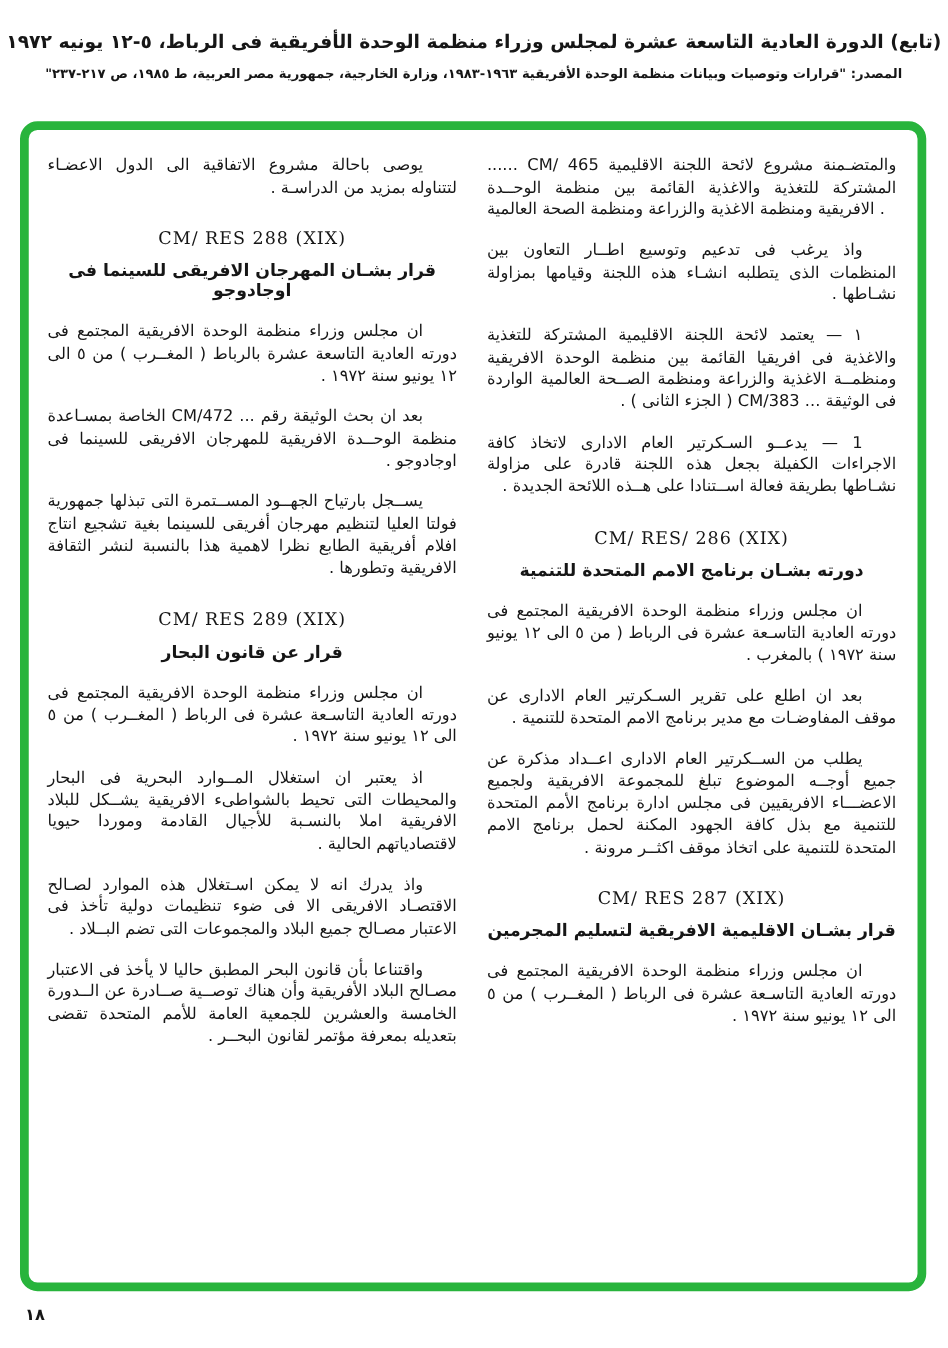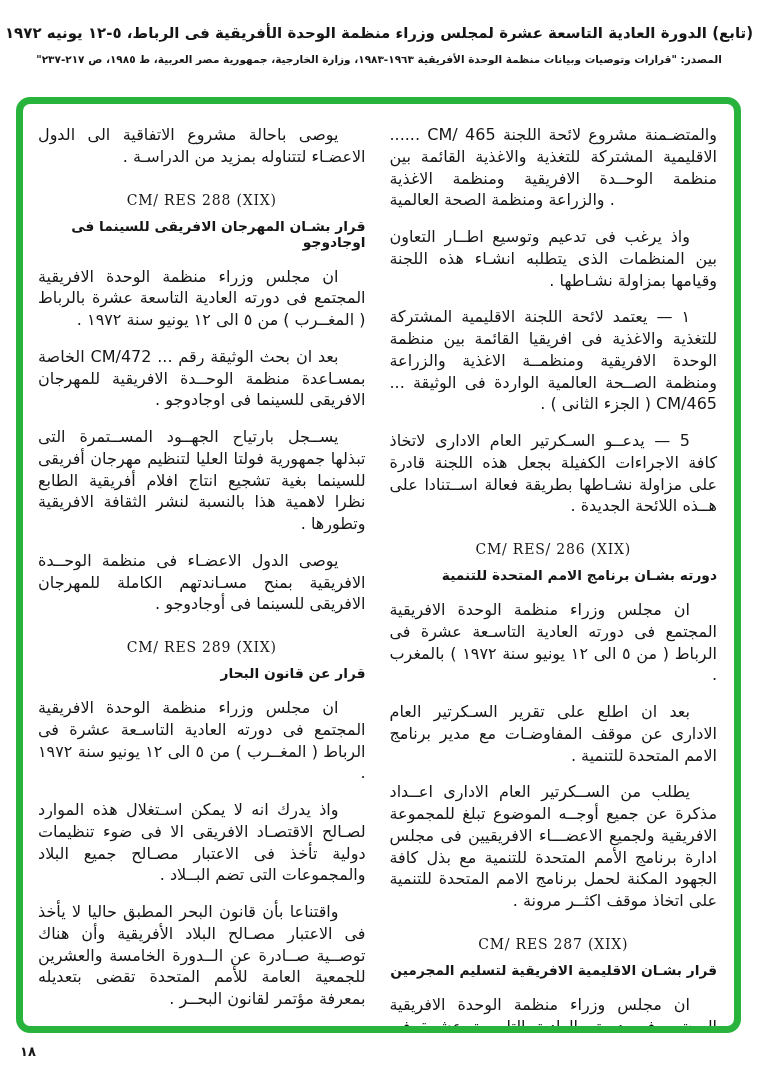--- a/index.html
+++ b/index.html
@@ -20,31 +20,31 @@
     position:absolute;left:16px;top:97px;width:725px;height:936px;
     box-sizing:border-box;border:7px solid #28b43c;border-radius:14px;
     padding:20px 17px 10px 15px;background:#ffffff;overflow:hidden;
   }
   .cols{direction:rtl;display:flex;gap:24px;height:100%;}
   .col{flex:1 1 0;min-width:0;}
 
   
   .para{
     direction:rtl;unicode-bidi:plaintext;
-    font-size:16px;line-height:1.36;text-align:justify;
+    font-size:13px;line-height:1.36;text-align:justify;
     text-indent:27px;margin:0 0 15px 0;
   }
   .para.noindent{text-indent:0;}
   .ref{
     direction:ltr;text-align:center;
     font-family:"DejaVu Serif",serif;font-size:14px;letter-spacing:.8px;
     margin:24px 0 10px 0;
   }
   .res-title{
-    direction:rtl;text-align:right;
+    direction:rtl;text-align:center;
     font-size:13.8px;font-weight:bold;margin:10px 0 16px 0;
   }
 
   
   .ftr{position:absolute;left:0;bottom:18px;width:100%;padding-left:20px;}
   .page-num{font-size:13px;font-weight:bold;}
 </style>
 </head>
 <body>
 
@@ -53,42 +53,42 @@
   <header class="hdr">
     <div class="hdr-line1" dir="rtl">(تابع) الدورة العادية التاسعة عشرة لمجلس وزراء منظمة الوحدة الأفريقية فى الرباط، ٥-١٢ يونيه ١٩٧٢</div>
     <div class="hdr-line2" dir="rtl">المصدر: "قرارات وتوصيات وبيانات منظمة الوحدة الأفريقية ١٩٦٣-١٩٨٣، وزارة الخارجية، جمهورية مصر العربية، ط ١٩٨٥، ص ٢١٧-٢٣٧"</div>
   </header>
 
   <div class="frame">
     <div class="cols">
       <section class="col">
           <p class="para noindent" dir="rtl">...... CM/ 465 والمتضـمنة مشروع لائحة اللجنة الاقليمية المشتركة للتغذية والاغذية القائمة بين منظمة الوحــدة الافريقية ومنظمة الاغذية والزراعة ومنظمة الصحة العالمية .</p>
           <p class="para" dir="rtl">واذ يرغب فى تدعيم وتوسيع اطــار التعاون بين المنظمات الذى يتطلبه انشـاء هذه اللجنة وقيامها بمزاولة نشـاطها .</p>
-          <p class="para" dir="rtl">١ — يعتمد لائحة اللجنة الاقليمية المشتركة للتغذية والاغذية فى افريقيا القائمة بين منظمة الوحدة الافريقية ومنظمــة الاغذية والزراعة ومنظمة الصــحة العالمية الواردة فى الوثيقة ... CM/465 ( الجزء الثانى ) .</p>
-          <p class="para" dir="rtl">5 — يدعــو السـكرتير العام الادارى لاتخاذ كافة الاجراءات الكفيلة بجعل هذه اللجنة قادرة على مزاولة نشـاطها بطريقة فعالة اســتنادا على هــذه اللائحة الجديدة .</p>
+          <p class="para" dir="rtl">١ — يعتمد لائحة اللجنة الاقليمية المشتركة للتغذية والاغذية فى افريقيا القائمة بين منظمة الوحدة الافريقية ومنظمــة الاغذية والزراعة ومنظمة الصــحة العالمية الواردة فى الوثيقة ... CM/383 ( الجزء الثانى ) .</p>
+          <p class="para" dir="rtl">1 — يدعــو السـكرتير العام الادارى لاتخاذ كافة الاجراءات الكفيلة بجعل هذه اللجنة قادرة على مزاولة نشـاطها بطريقة فعالة اســتنادا على هــذه اللائحة الجديدة .</p>
           <p class="ref" dir="ltr">CM/ RES/ 286 (XIX)</p>
           <h2 class="res-title" dir="rtl">دورته بشـان برنامج الامم المتحدة للتنمية</h2>
           <p class="para" dir="rtl">ان مجلس وزراء منظمة الوحدة الافريقية المجتمع فى دورته العادية التاسـعة عشرة فى الرباط ( من ٥ الى ١٢ يونيو سنة ١٩٧٢ ) بالمغرب .</p>
           <p class="para" dir="rtl">بعد ان اطلع على تقرير السـكرتير العام الادارى عن موقف المفاوضـات مع مدير برنامج الامم المتحدة للتنمية .</p>
           <p class="para" dir="rtl">يطلب من الســكرتير العام الادارى اعــداد مذكرة عن جميع أوجــه الموضوع تبلغ للمجموعة الافريقية ولجميع الاعضـــاء الافريقيين فى مجلس ادارة برنامج الأمم المتحدة للتنمية مع بذل كافة الجهود المكنة لحمل برنامج الامم المتحدة للتنمية على اتخاذ موقف اكثــر مرونة .</p>
           <p class="ref" dir="ltr">CM/ RES 287 (XIX)</p>
           <h2 class="res-title" dir="rtl">قرار بشـان الاقليمية الافريقية لتسليم المجرمين</h2>
           <p class="para" dir="rtl">ان مجلس وزراء منظمة الوحدة الافريقية المجتمع فى دورته العادية التاسـعة عشرة فى الرباط ( المغــرب ) من ٥ الى ١٢ يونيو سنة ١٩٧٢ .</p>
         </section>
       <section class="col">
           <p class="para" dir="rtl">يوصى باحالة مشروع الاتفاقية الى الدول الاعضـاء لتتناوله بمزيد من الدراسـة .</p>
           <p class="ref" dir="ltr">CM/ RES 288 (XIX)</p>
           <h2 class="res-title" dir="rtl">قرار بشـان المهرجان الافريقى للسينما فى اوجادوجو</h2>
           <p class="para" dir="rtl">ان مجلس وزراء منظمة الوحدة الافريقية المجتمع فى دورته العادية التاسعة عشرة بالرباط ( المغــرب ) من ٥ الى ١٢ يونيو سنة ١٩٧٢ .</p>
           <p class="para" dir="rtl">بعد ان بحث الوثيقة رقم ... CM/472 الخاصة بمسـاعدة منظمة الوحــدة الافريقية للمهرجان الافريقى للسينما فى اوجادوجو .</p>
           <p class="para" dir="rtl">يســجل بارتياح الجهــود المســتمرة التى تبذلها جمهورية فولتا العليا لتنظيم مهرجان أفريقى للسينما بغية تشجيع انتاج افلام أفريقية الطابع نظرا لاهمية هذا بالنسبة لنشر الثقافة الافريقية وتطورها .</p>
-          <p class="para" dir="rtl">يوصى الدول الاعضـاء فى منظمة الوحــدة الافريقية بمنح مسـاندتهم الكاملة للمهرجان الافريقى للسينما فى أوجادوجو .</p>
           <p class="ref" dir="ltr">CM/ RES 289 (XIX)</p>
           <h2 class="res-title" dir="rtl">قرار عن قانون البحار</h2>
           <p class="para" dir="rtl">ان مجلس وزراء منظمة الوحدة الافريقية المجتمع فى دورته العادية التاسـعة عشرة فى الرباط ( المغــرب ) من ٥ الى ١٢ يونيو سنة ١٩٧٢ .</p>
+          <p class="para" dir="rtl">اذ يعتبر ان استغلال المــوارد البحرية فى البحار والمحيطات التى تحيط بالشواطىء الافريقية يشــكل للبلاد الافريقية املا بالنسـبة للأجيال القادمة وموردا حيويا لاقتصادياتهم الحالية .</p>
           <p class="para" dir="rtl">واذ يدرك انه لا يمكن اسـتغلال هذه الموارد لصـالح الاقتصـاد الافريقى الا فى ضوء تنظيمات دولية تأخذ فى الاعتبار مصـالح جميع البلاد والمجموعات التى تضم البــلاد .</p>
           <p class="para" dir="rtl">واقتناعا بأن قانون البحر المطبق حاليا لا يأخذ فى الاعتبار مصـالح البلاد الأفريقية وأن هناك توصــية صــادرة عن الــدورة الخامسة والعشرين للجمعية العامة للأمم المتحدة تقضى بتعديله بمعرفة مؤتمر لقانون البحــر .</p>
         </section>
     </div>
   </div>
 
   <footer class="ftr">
     <span class="page-num">١٨</span>
   </footer>
 

